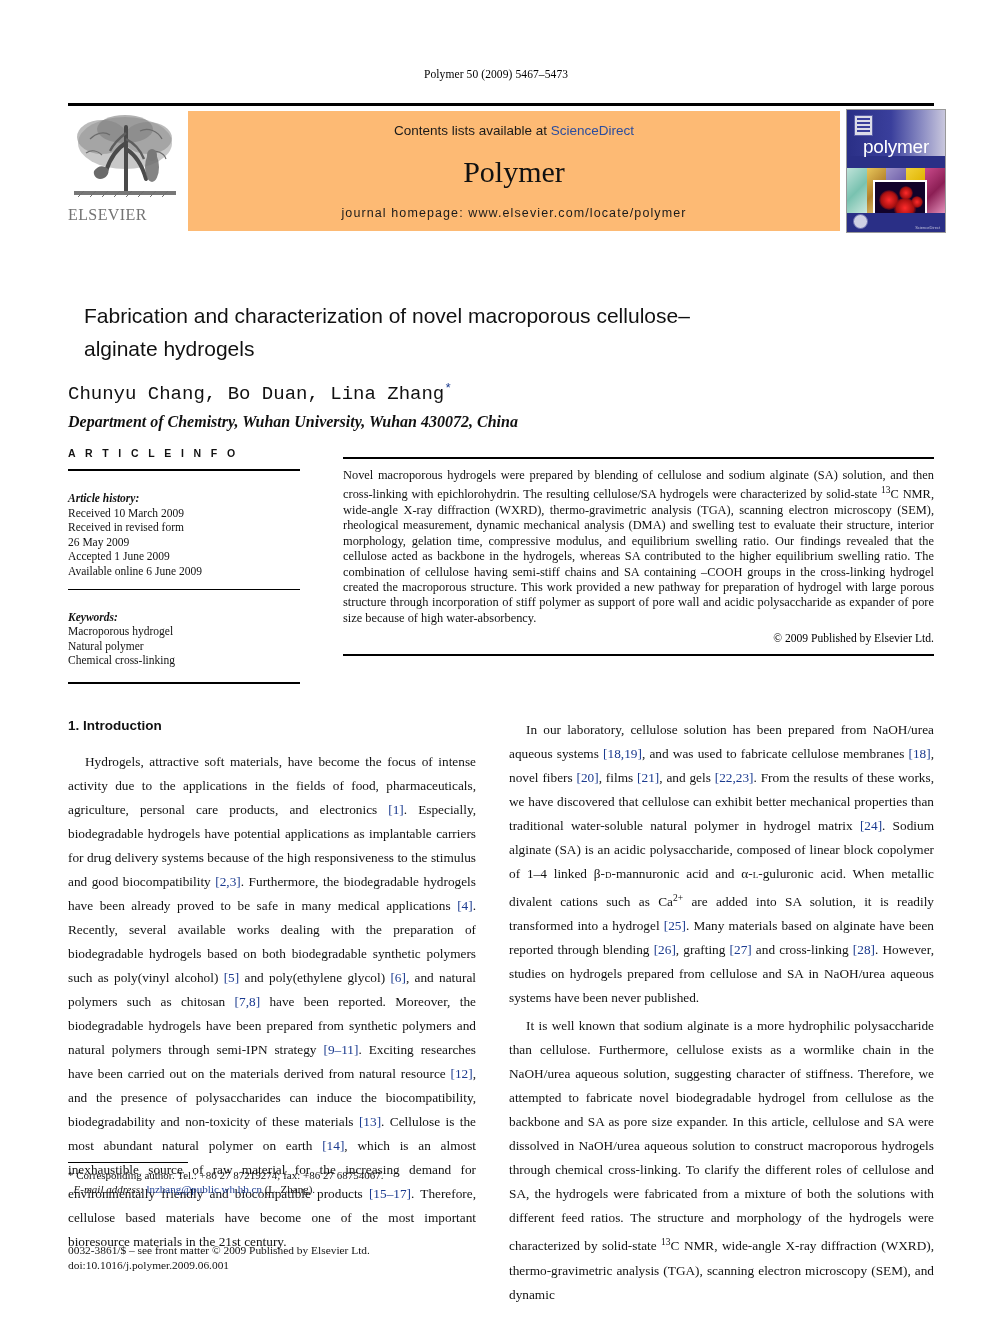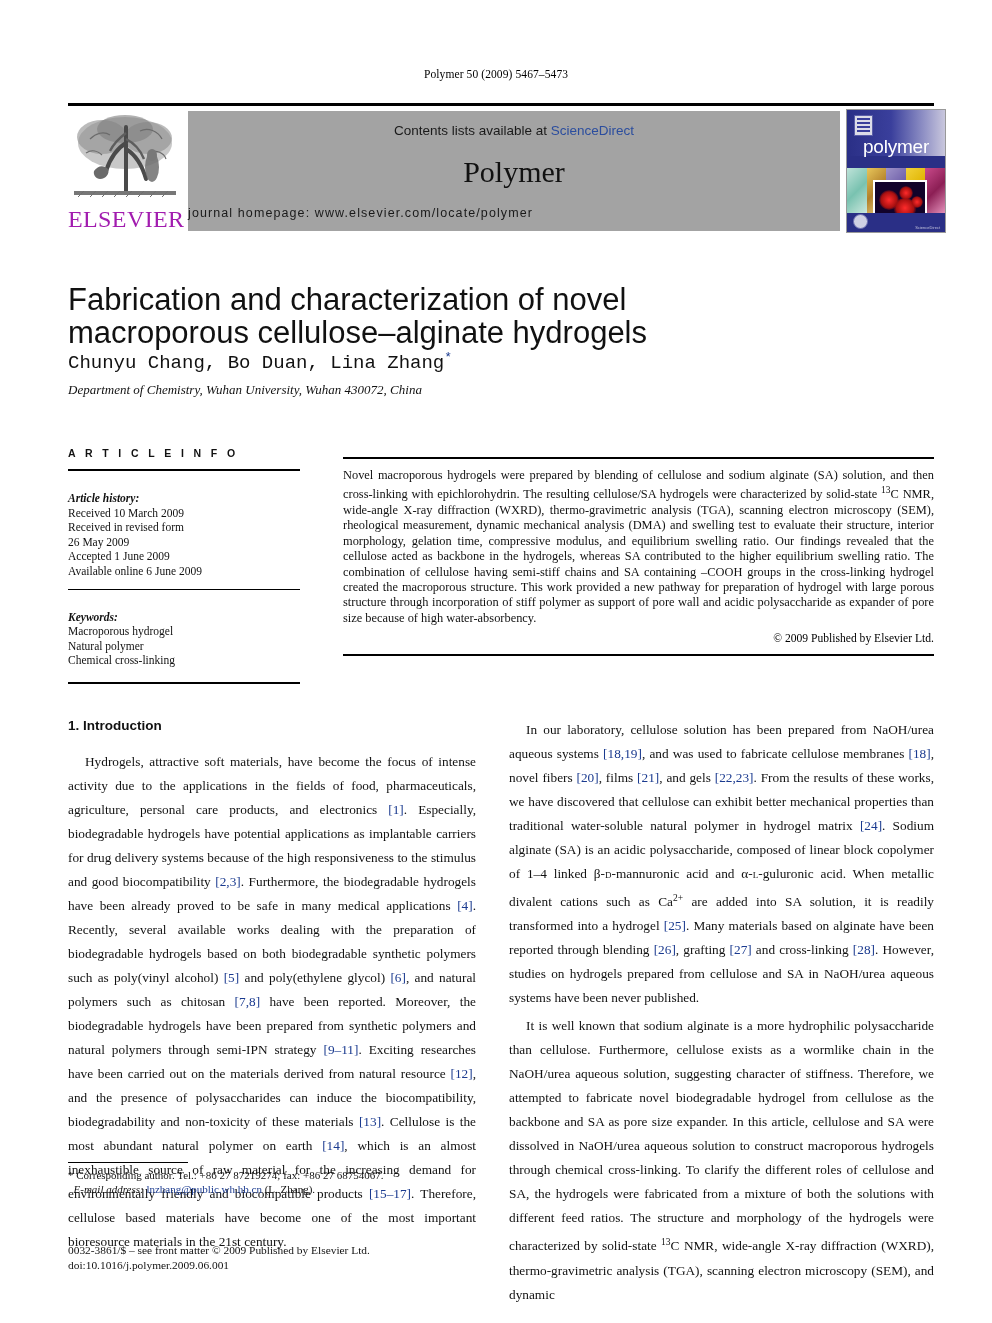--- a/index.html
+++ b/index.html
@@ -57,34 +57,34 @@
     position: absolute;
     left: 2px; top: 0;
     width: 110px;
     height: 96px;
     overflow: hidden;
   }
   .elsevier-word {
     position: absolute;
     left: 0; top: 97px;
     width: 113px;
-    text-align: right;
-    font-family: "Liberation Serif", serif;
-    font-size: 24px;
+    text-align: left;
+    font-family: "Liberation Serif", serif;
+    font-size: 16px;
     letter-spacing: 0.4px;
-    color: #a21caf;
+    color: #737373;
     font-weight: 400;
   }
 
   .sd-panel {
     position: absolute;
     left: 120px; top: 8px;
     width: 652px;
     height: 120px;
-    background: #a3a3a3;
+    background: #fdba74;
   }
   .sd-line1 {
     position: absolute;
     left: 0; top: 12px;
     width: 652px;
     text-align: center;
     font-family: "Liberation Sans", sans-serif;
     font-size: 13.5px;
     color: #1a1a1a;
   }
@@ -95,21 +95,21 @@
     width: 652px;
     text-align: center;
     font-family: "Liberation Serif", serif;
     font-size: 30px;
     color: #111;
   }
   .sd-homepage {
     position: absolute;
     left: 0; top: 95px;
     width: 652px;
-    text-align: left;
+    text-align: center;
     font-family: "Liberation Sans", sans-serif;
     font-size: 12.5px;
     letter-spacing: 1.1px;
     color: #1a1a1a;
   }
 
   .cover {
     position: absolute;
     left: 778px; top: 6px;
     width: 98px;
@@ -182,40 +182,40 @@
     right: 5px; bottom: 2px;
     font-size: 4px;
     color: #c3c4dd;
     font-family: "Liberation Sans", sans-serif;
   }
 
   
   .title-block { position: absolute; left: 68px; top: 283px; width: 866px; }
   .article-title {
     font-family: "Liberation Sans", sans-serif;
-    font-size: 31px;
+    font-size: 21px;
     font-weight: 400;
     line-height: 33px;
     color: #111;
-    margin: 0;
+    margin: 16px;
     width: 620px;
   }
   .authors {
     margin-top: 1px;
     font-family: Liberation Mono, monospace;
     font-size: 19px;
     color: #111;
   }
   .authors sup { font-size: 13px; vertical-align: super; }
   .affiliation {
     margin-top: 8px;
     font-family: "Liberation Serif", serif;
     font-style: italic;
-    font-weight: normal;
-    font-size: 13px;
+    font-weight: bold;
+    font-size: 16px;
     color: #111;
   }
 
   
   .info-col {
     position: absolute;
     left: 68px; top: 447px;
     width: 232px;
   }
   .abs-col {

